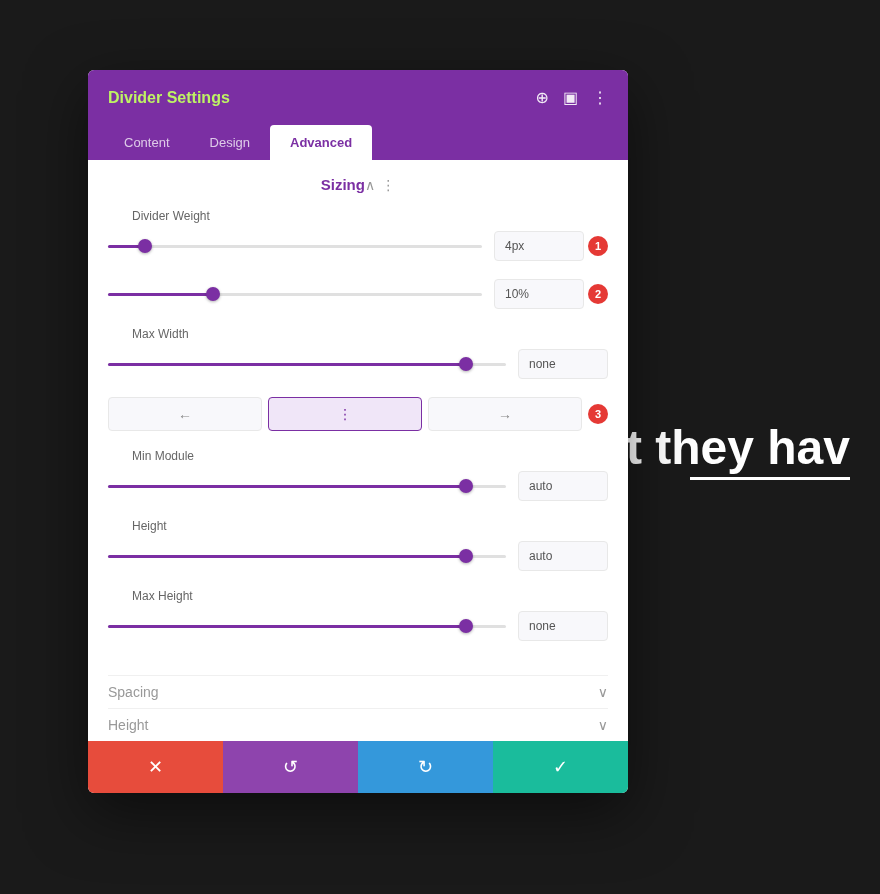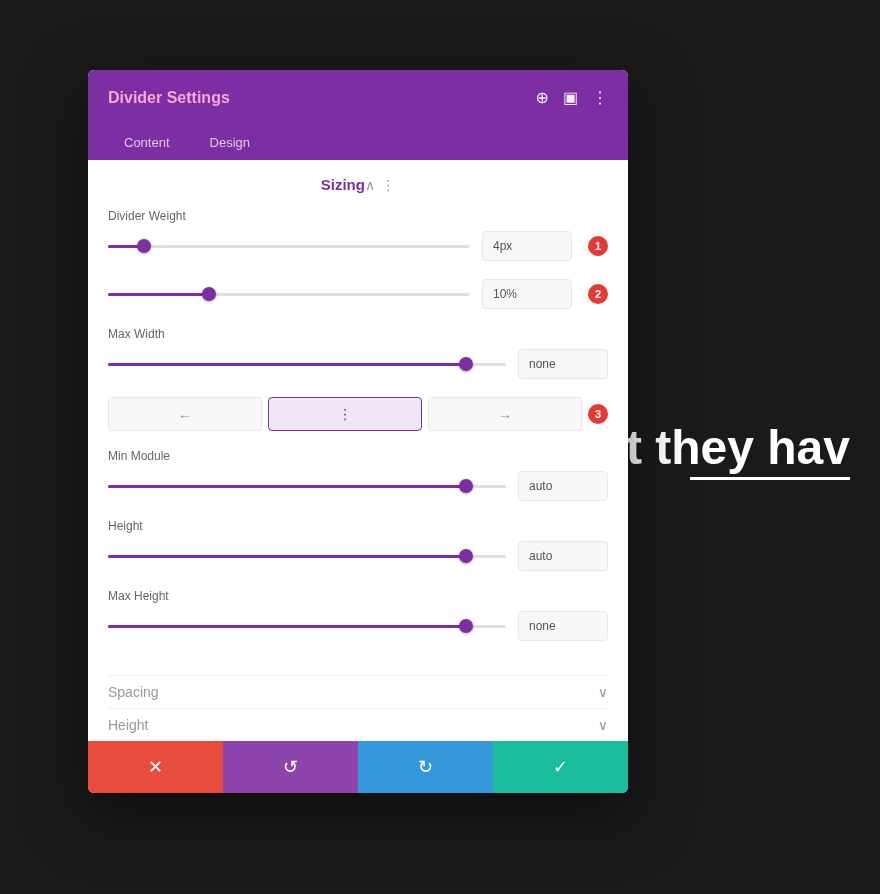--- a/index.html
+++ b/index.html
@@ -50,21 +50,21 @@
 
     
     .panel-header {
       background: #7b2fa3;
       padding: 18px 20px;
       display: flex;
       align-items: center;
       justify-content: space-between;
     }
     .panel-title {
-      color: #f9a8d4;
+      color: #bef264;
       font-size: 16px;
       font-weight: 600;
     }
     .header-icons {
       display: flex;
       gap: 14px;
       align-items: center;
     }
     .header-icon {
       color: white;
@@ -126,20 +126,21 @@
 
     
     .field {
       margin-bottom: 18px;
     }
     .field-label {
       font-size: 12px;
       color: #666;
       margin-bottom: 8px;
       font-weight: 500;
+      margin-left: 24px;
     }
     .field-row {
       display: flex;
       align-items: center;
       gap: 12px;
     }
     .slider-wrap {
       flex: 1;
       position: relative;
       height: 20px;
@@ -255,21 +256,21 @@
     .footer-btn.save   { background: #1abc9c; color: white; }
 
     
     .content-bottom {
       height: 16px;
     }
 
     .field-row-with-badge {
       display: flex;
       align-items: center;
-      gap: 16px;
+      gap: 4px;
     }
   </style>
 </head>
 <body>
 
 <div class="bg-text">e what they hav</div>
 <div class="bg-line"></div>
 
 <div class="panel">
 
@@ -278,20 +279,21 @@
     <div class="header-icons">
       <span class="header-icon">⊕</span>
       <span class="header-icon">▣</span>
       <span class="header-icon">⋮</span>
     </div>
   </div>
 
   <div class="tabs">
     <div class="tab">Content</div>
     <div class="tab">Design</div>
+    <div class="tab active">Advanced</div>
   </div>
 
   <div class="panel-content">
 
     <div class="section-header">
       <span class="section-title">Sizing</span>
       <div class="section-controls">
         <span class="section-icon">∧</span>
         <span class="section-icon">⋮</span>
       </div>

